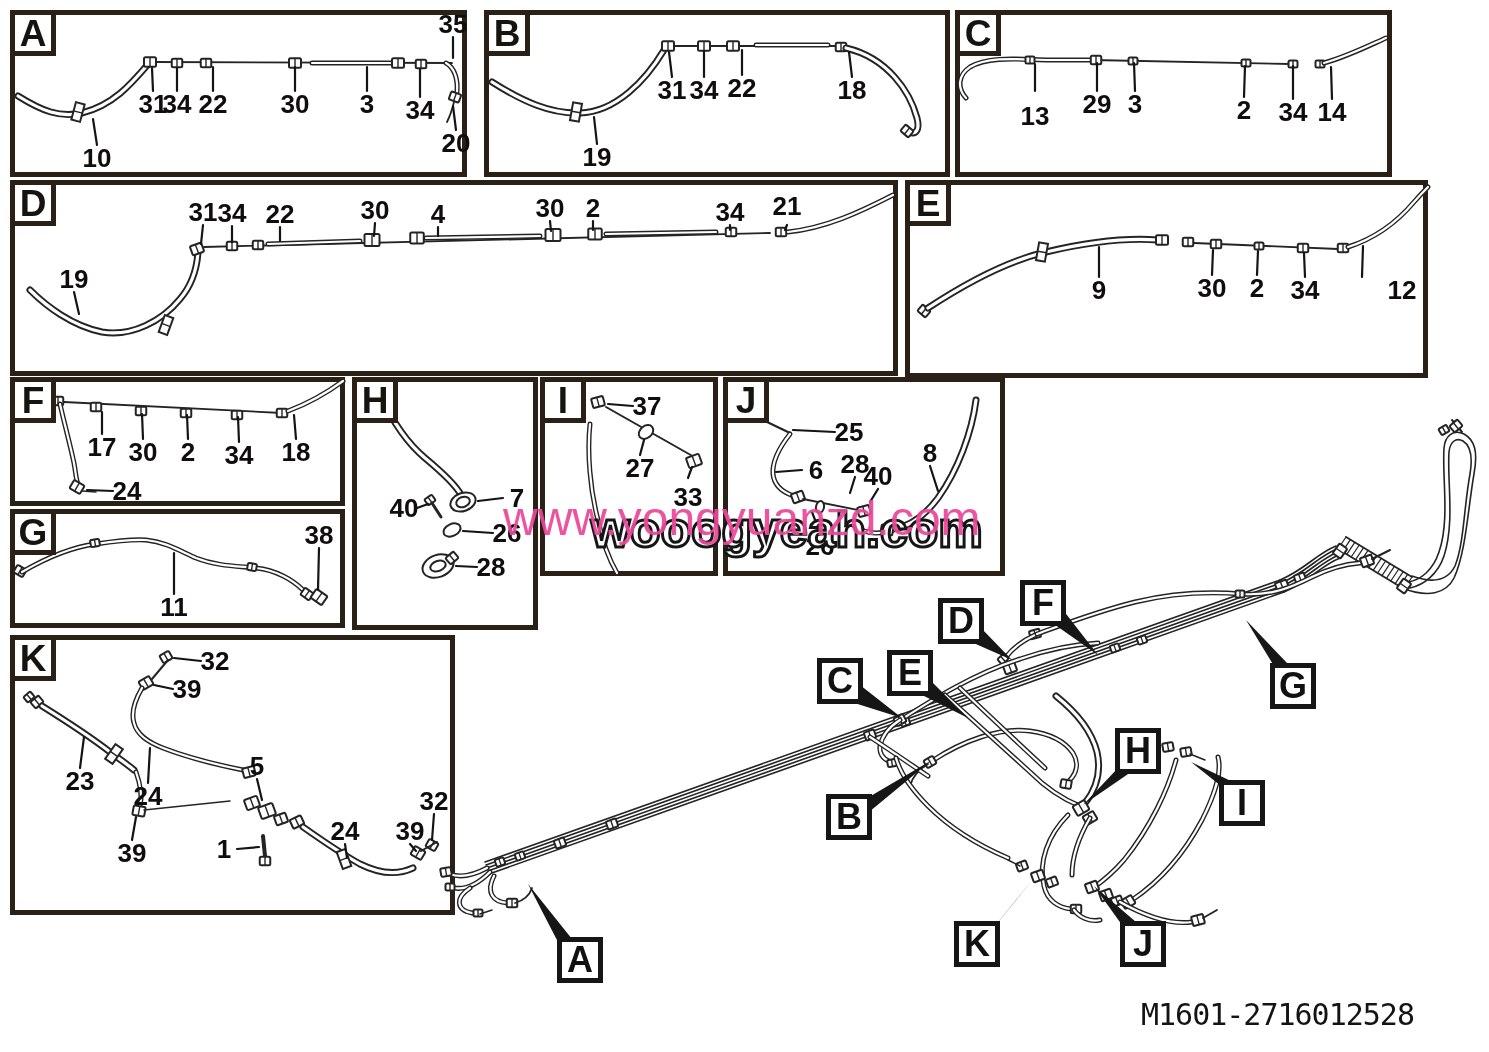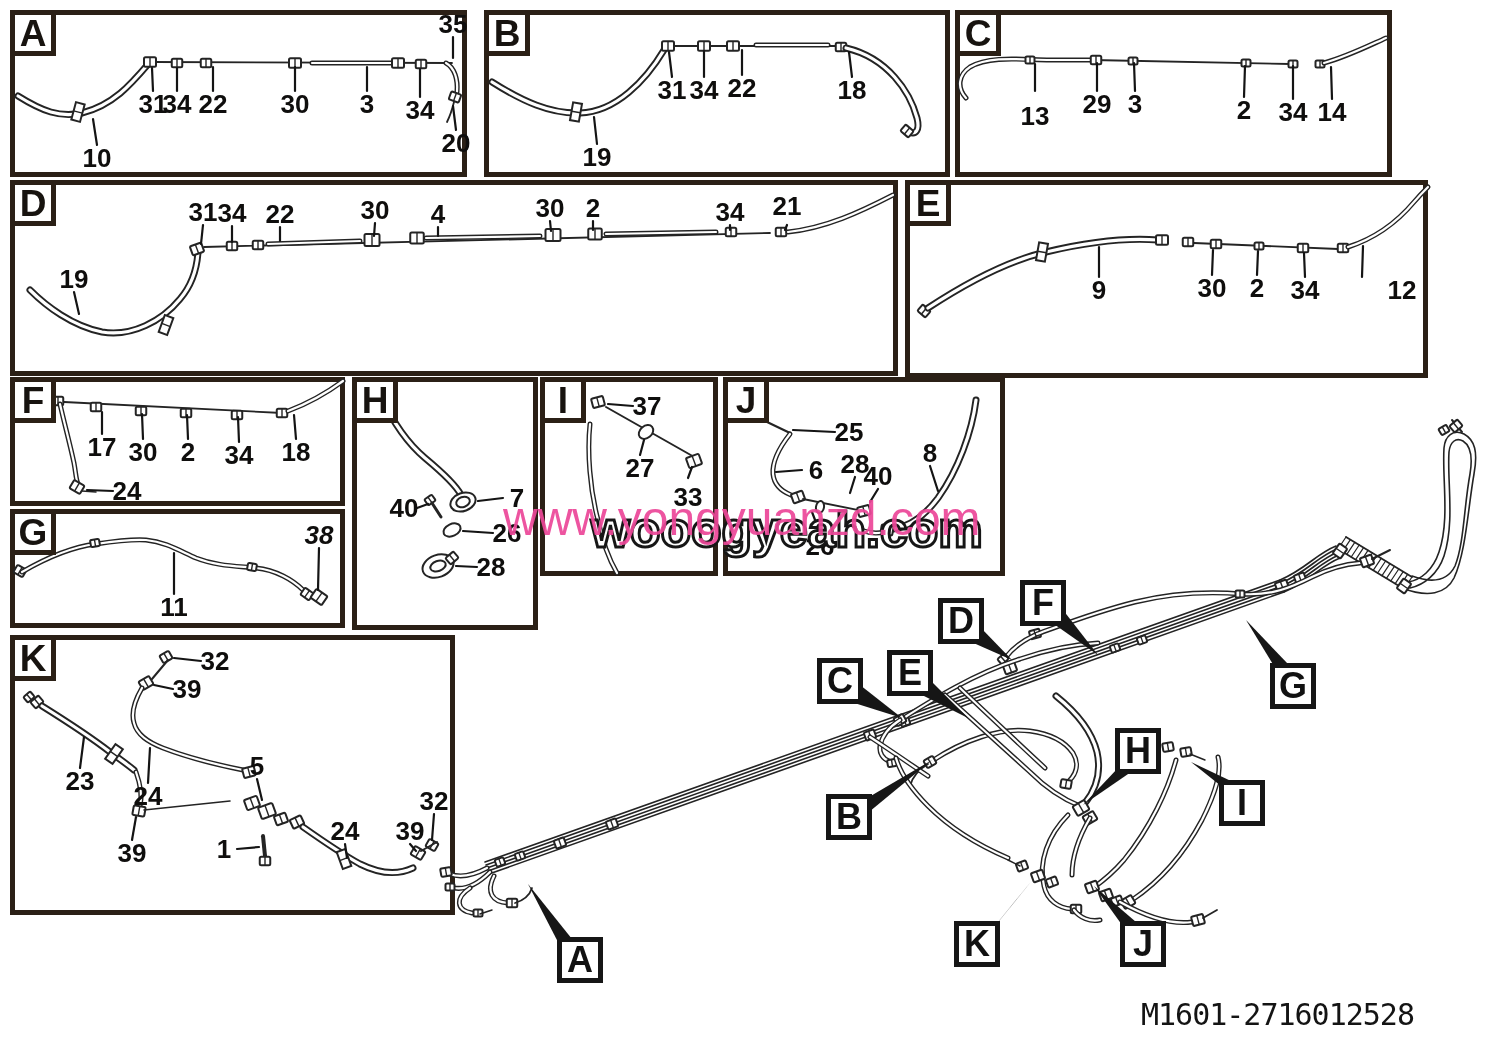--- a/index.html
+++ b/index.html
@@ -762,21 +762,21 @@
     <div class="plabel" style="left: 10px; top: 377px;">F</div>
     <div class="co" style="left: 102px; top: 447px;">17</div>
     <div class="co" style="left: 143px; top: 452px;">30</div>
     <div class="co" style="left: 188px; top: 452px;">2</div>
     <div class="co" style="left: 239px; top: 455px;">34</div>
     <div class="co" style="left: 296px; top: 452px;">18</div>
     <div class="co" style="left: 127px; top: 491px;">24</div>
     <div class="panel" style="left: 10px; top: 509px; width: 335px; height: 119px;"></div>
     <div class="plabel" style="left: 10px; top: 509px;">G</div>
     <div class="co" style="left: 174px; top: 607px;">11</div>
-    <div class="co" style="left: 319px; top: 535px; font-style: italic;">38</div>
+    <div class="co" style="left: 319px; top: 535px;">38</div>
     <div class="panel" style="left: 352px; top: 377px; width: 186px; height: 253px;"></div>
     <div class="plabel" style="left: 352px; top: 377px;">H</div>
     <div class="co" style="left: 404px; top: 508px;">40</div>
     <div class="co" style="left: 517px; top: 498px;">7</div>
     <div class="co" style="left: 507px; top: 533px;">26</div>
     <div class="co" style="left: 491px; top: 567px;">28</div>
     <div class="panel" style="left: 540px; top: 377px; width: 178px; height: 199px;"></div>
     <div class="plabel" style="left: 540px; top: 377px;">I</div>
     <div class="co" style="left: 647px; top: 406px;">37</div>
     <div class="co" style="left: 640px; top: 468px;">27</div>

